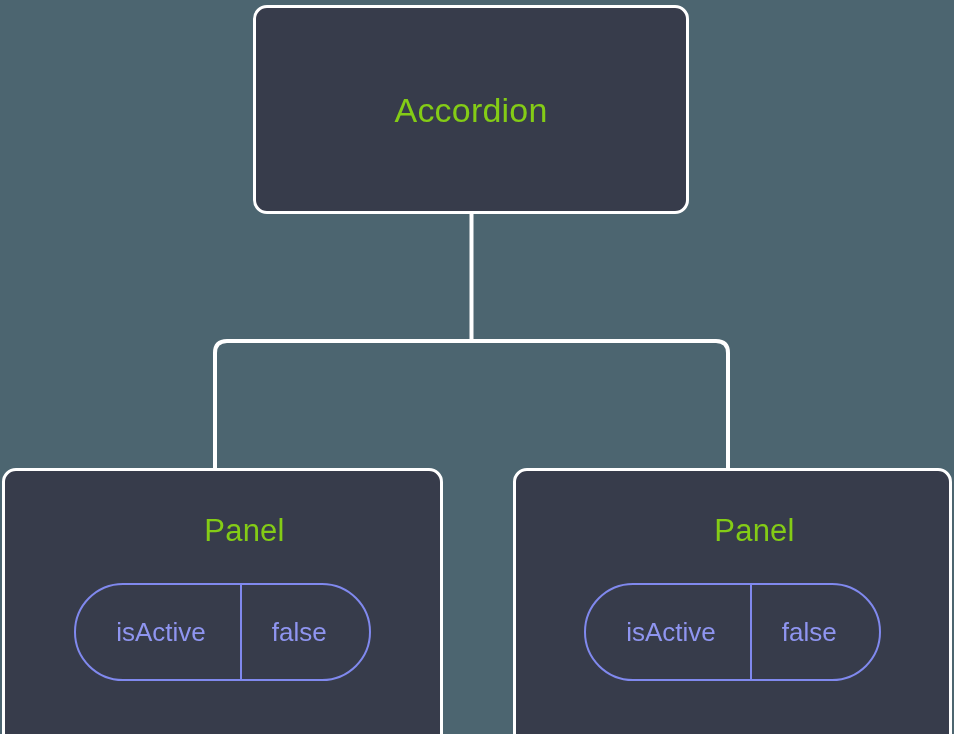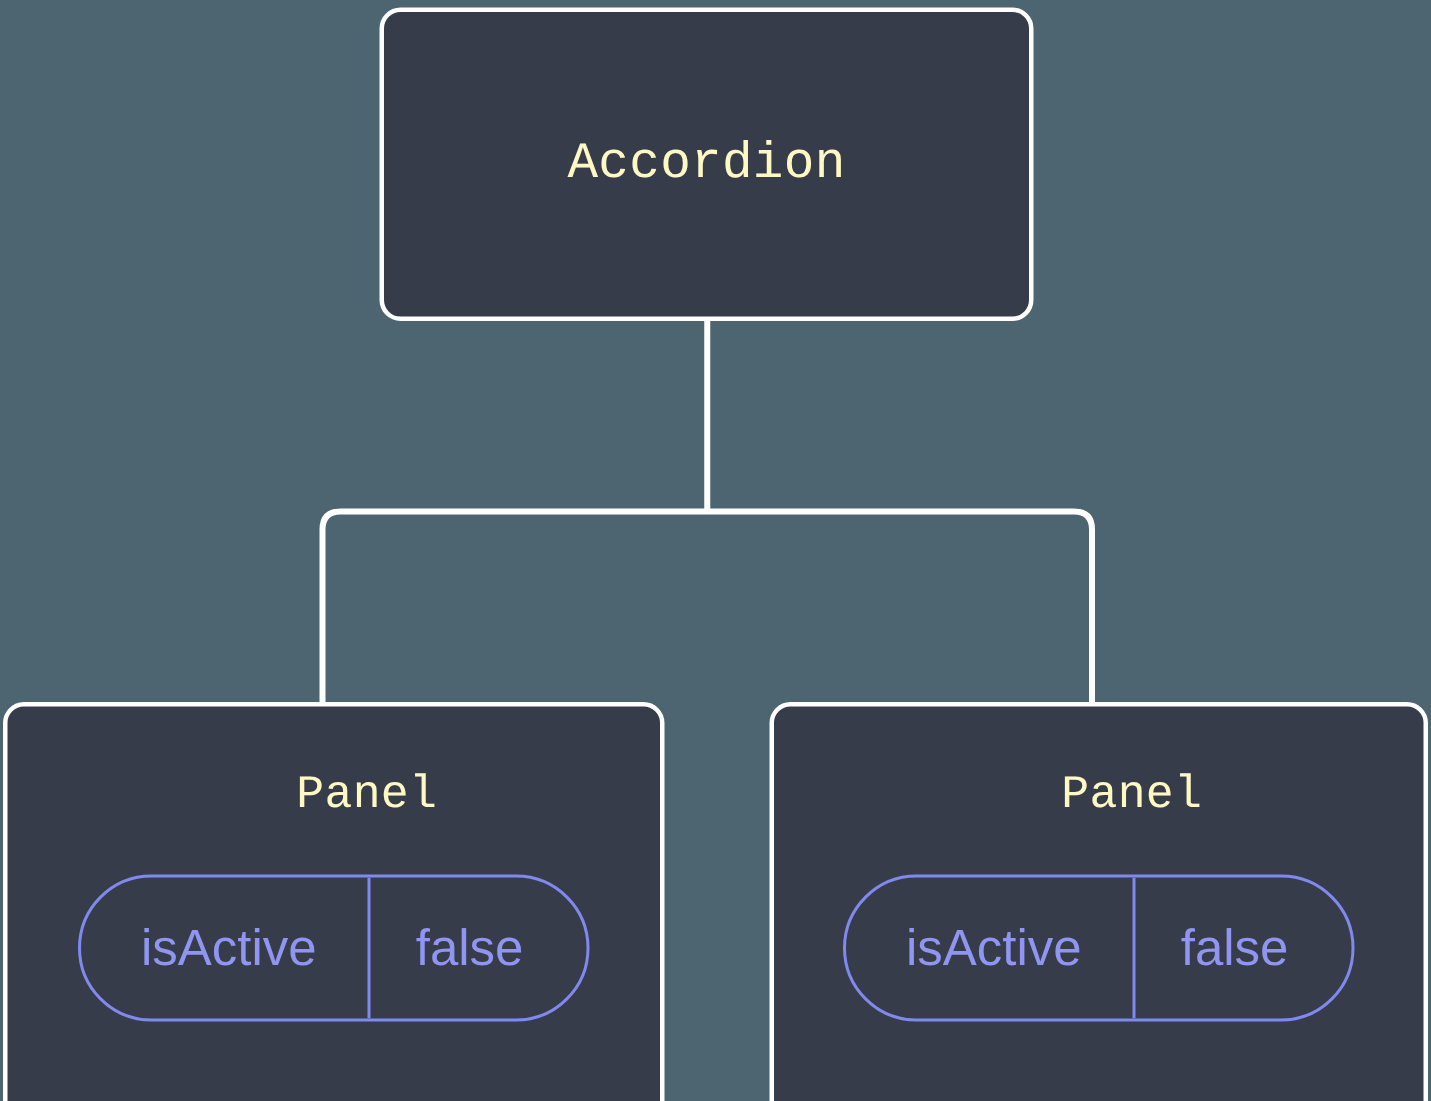--- a/index.html
+++ b/index.html
@@ -57,26 +57,25 @@
   .node-child {
     top: 468px;
     height: 280px;          
     justify-content: flex-start;
     padding-top: 44px;
   }
   .node-child-left  { left: 2px;   width: 441px; }
   .node-child-right { left: 513px; width: 439px; }
 
   .node-title {
-    color: #fef9c3;
+    color: #84cc16;
     font-size: 34px;
     line-height: 1;
     letter-spacing: 0.2px;
     white-space: nowrap;
-    font-family: Liberation Mono, monospace;
   }
   .node-child .node-title {
     font-size: 31px;
     margin-left: 44px;
   }
 
   
   .prop-pill {
     margin-top: 37px;
     display: flex;
@@ -86,21 +85,21 @@
     border: 2px solid #8089ee;
     border-radius: 49px;
     overflow: hidden;
   }
   .prop-key,
   .prop-value {
     display: flex;
     align-items: center;
     justify-content: center;
     color: #8f95f0;
-    font-size: 34px;
+    font-size: 26px;
     line-height: 1;
     white-space: nowrap;
     box-sizing: border-box;
   }
   .prop-key {
     padding: 0 34px 0 40px;
     border-right: 2px solid #8089ee;
   }
   .prop-value {
     padding: 0 42px 0 30px;

